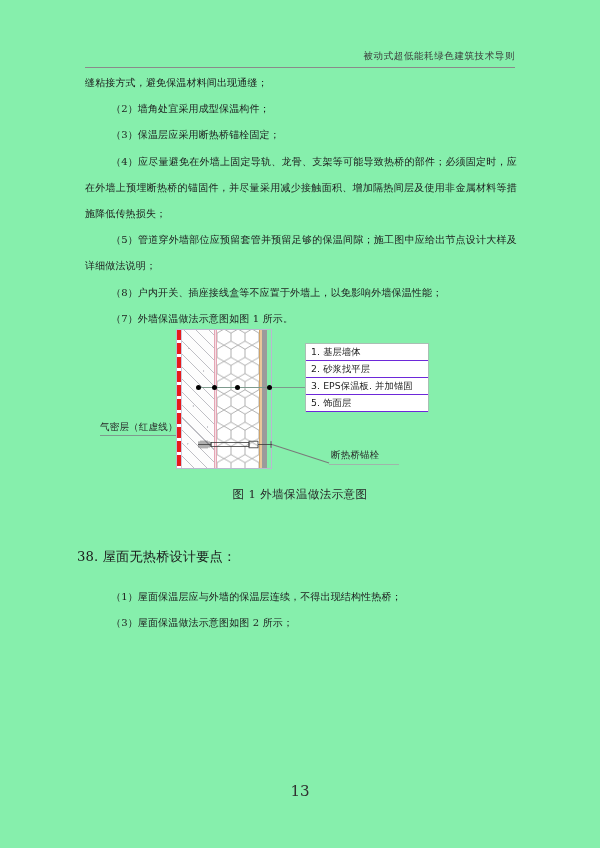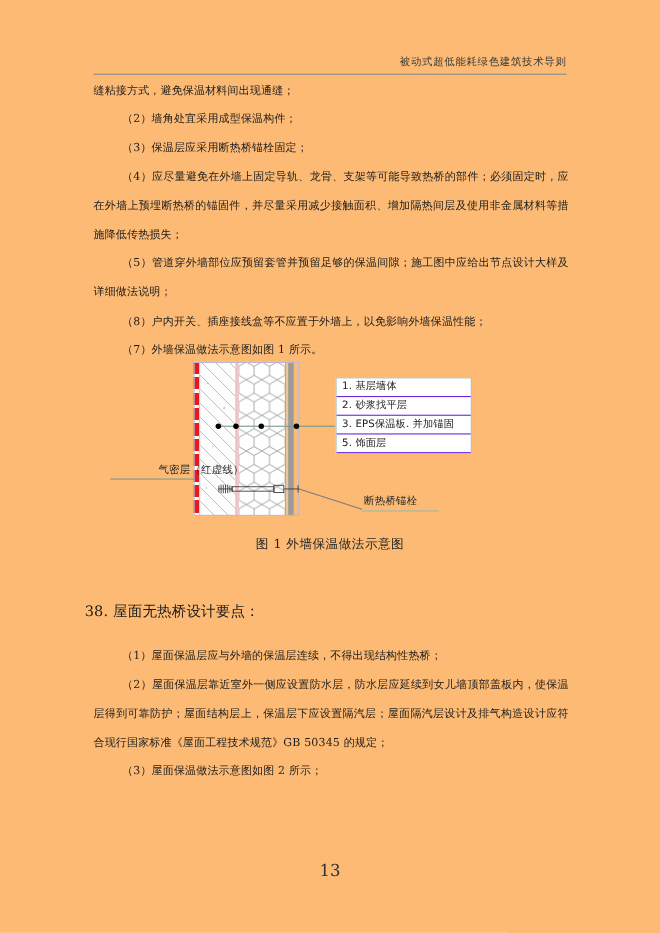--- a/index.html
+++ b/index.html
@@ -12,21 +12,21 @@
     background: #ffffff;
     font-family: "DejaVu Serif", "Liberation Serif", serif;
     color: #1a1a1a;
     overflow: hidden;
     position: relative;
   }
   .page {
     position: relative;
     width: 600px;
     height: 848px;
-    background: #fdba74;
+    background: #86efac;
     box-sizing: border-box;
   }
 
   
   .header-zone {
     position: absolute;
     top: 50px;
     left: 85px;
     width: 430px;
     height: 22px;
@@ -254,21 +254,20 @@
   .air-label {
     position: absolute;
     left: 0px;
     top: 96px;
     width: 76px;
     text-align: right;
     font-size: 9.5px;
     color: #262626;
     letter-spacing: 0.2px;
     white-space: nowrap;
-    margin-left: 44px;
   }
   .air-line {
     position: absolute;
     left: 0px;
     top: 110px;
     width: 76px;
     height: 1px;
     background: #7d9a8d;
   }
 
@@ -403,20 +402,19 @@
     <div class="fig-caption">图 1 外墙保温做法示意图</div>
   </div>
 
   <div class="section-zone">
     <p class="sec-head">
       <span class="sec-num">38.</span>
       <span>屋面无热桥设计要点：</span>
     </p>
     <div class="sec-body">
       <p class="para indent">（1）屋面保温层应与外墙的保温层连续，不得出现结构性热桥；</p>
-      <p class="para indent">（2）屋面保温层靠近室外一侧应设置防水层，防水层应延续到女儿墙顶部盖板内，使保温层得到可靠防护；屋面结构层上，保温层下应设置隔汽层；屋面隔汽层设计及排气构造设计应符合现行国家标准《屋面工程技术规范》GB 50345 的规定；</p>
       <p class="para indent">（3）屋面保温做法示意图如图 2 所示；</p>
     </div>
   </div>
 
   <div class="page-number">13</div>
 
 </div>
 
 </body></html>

